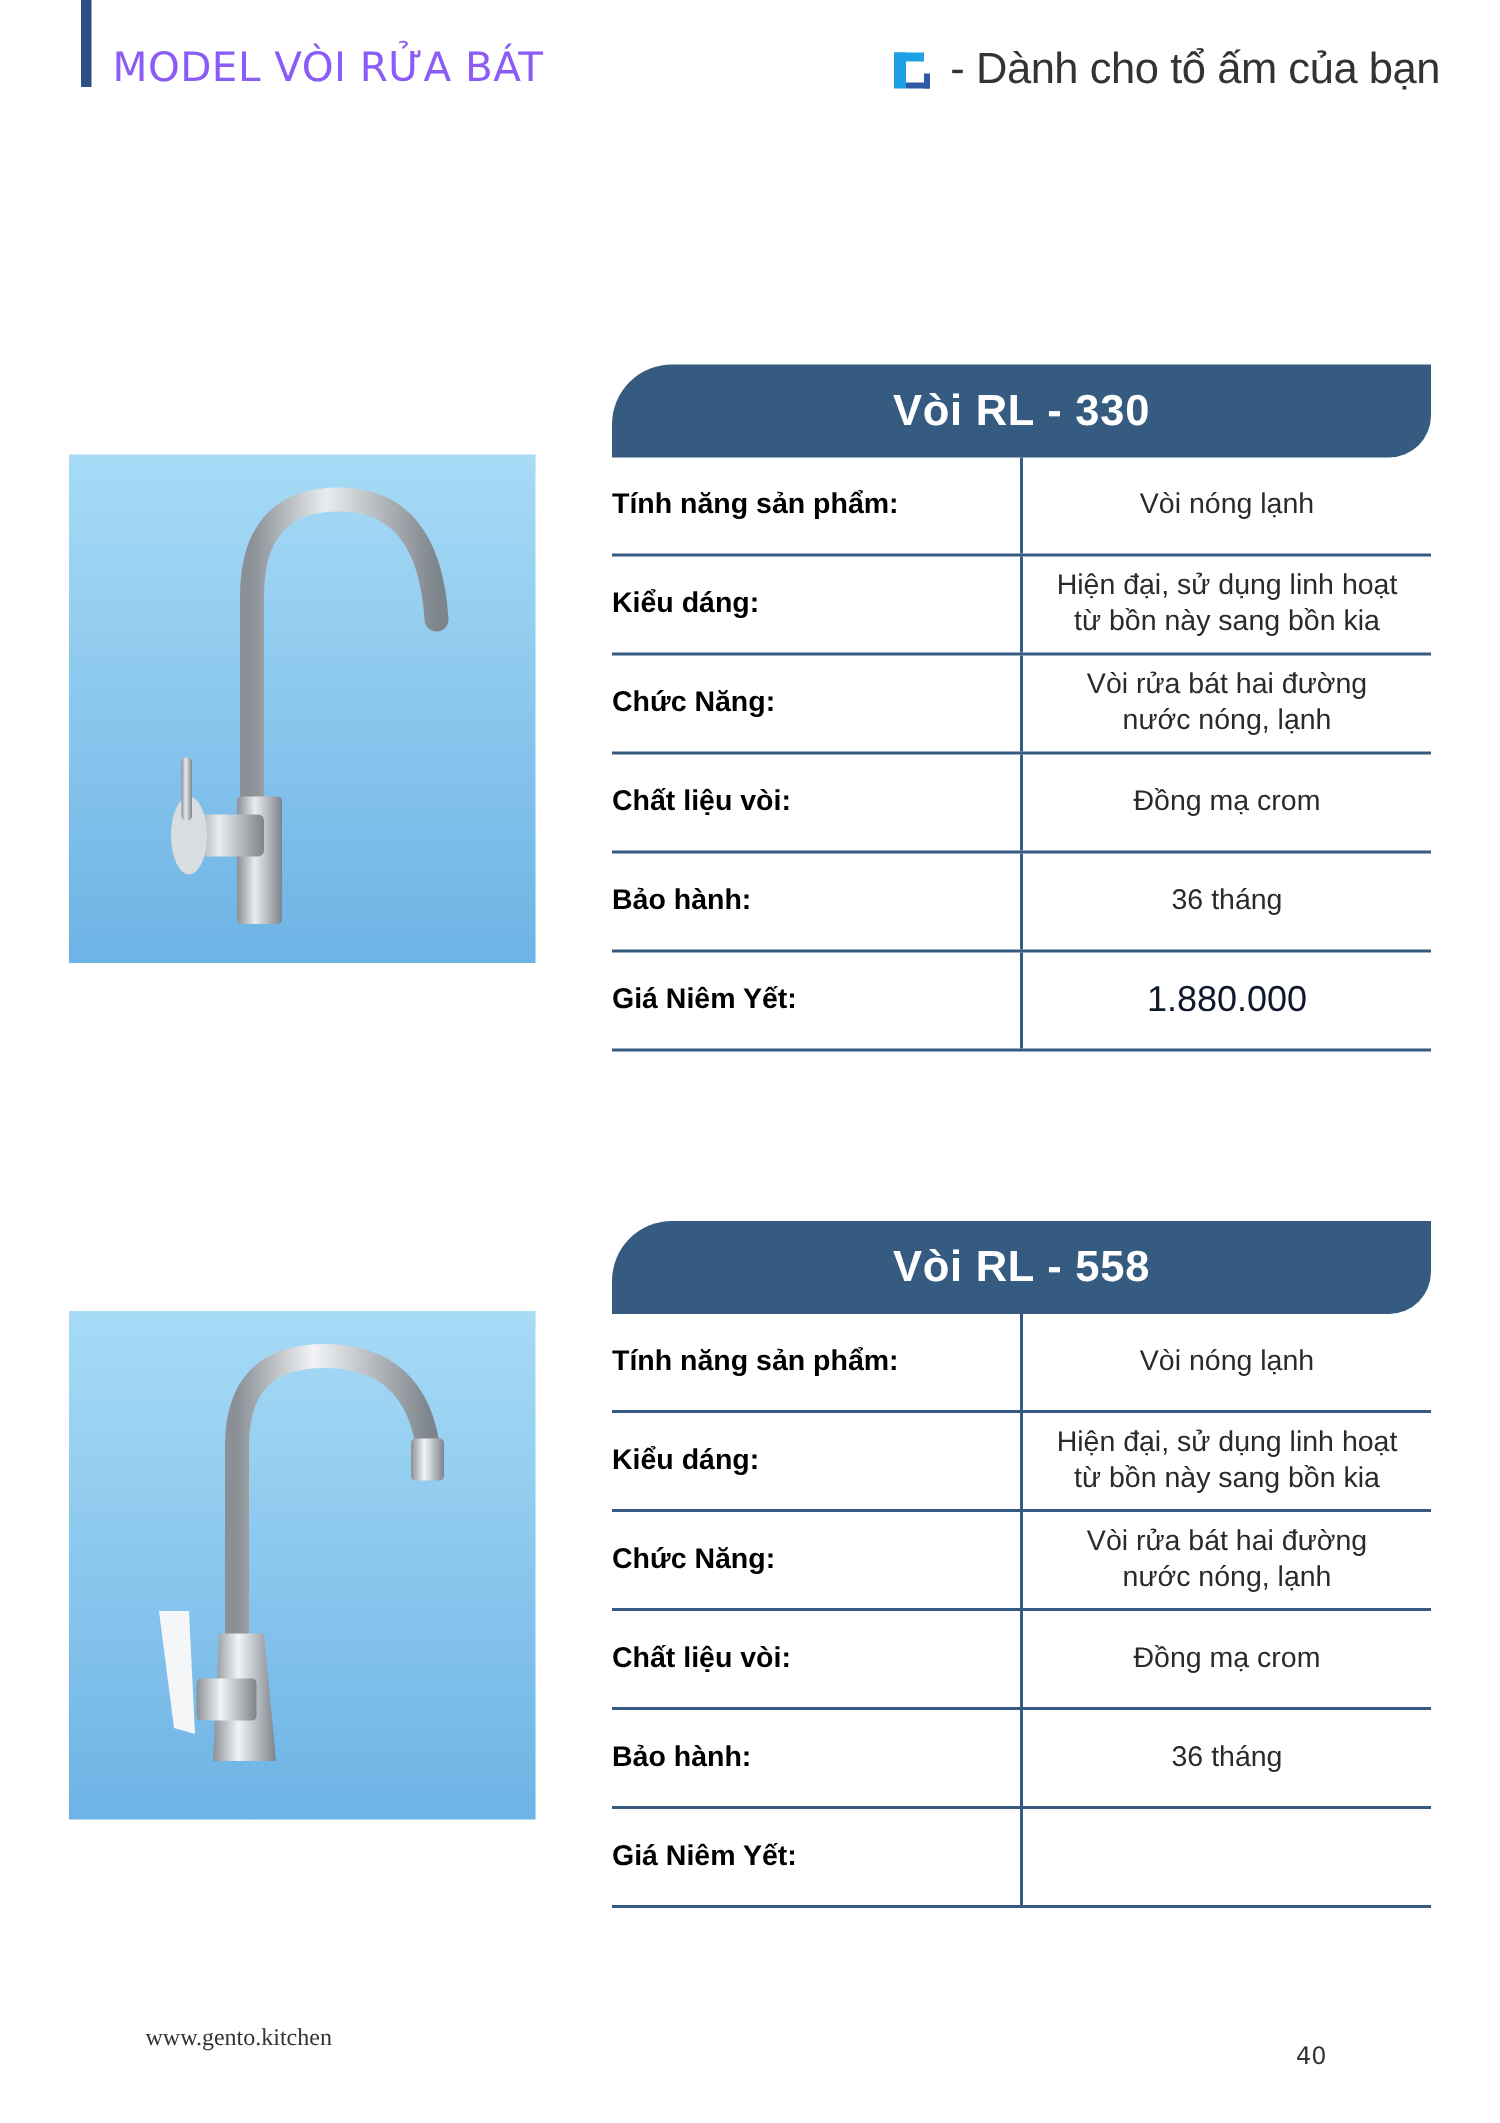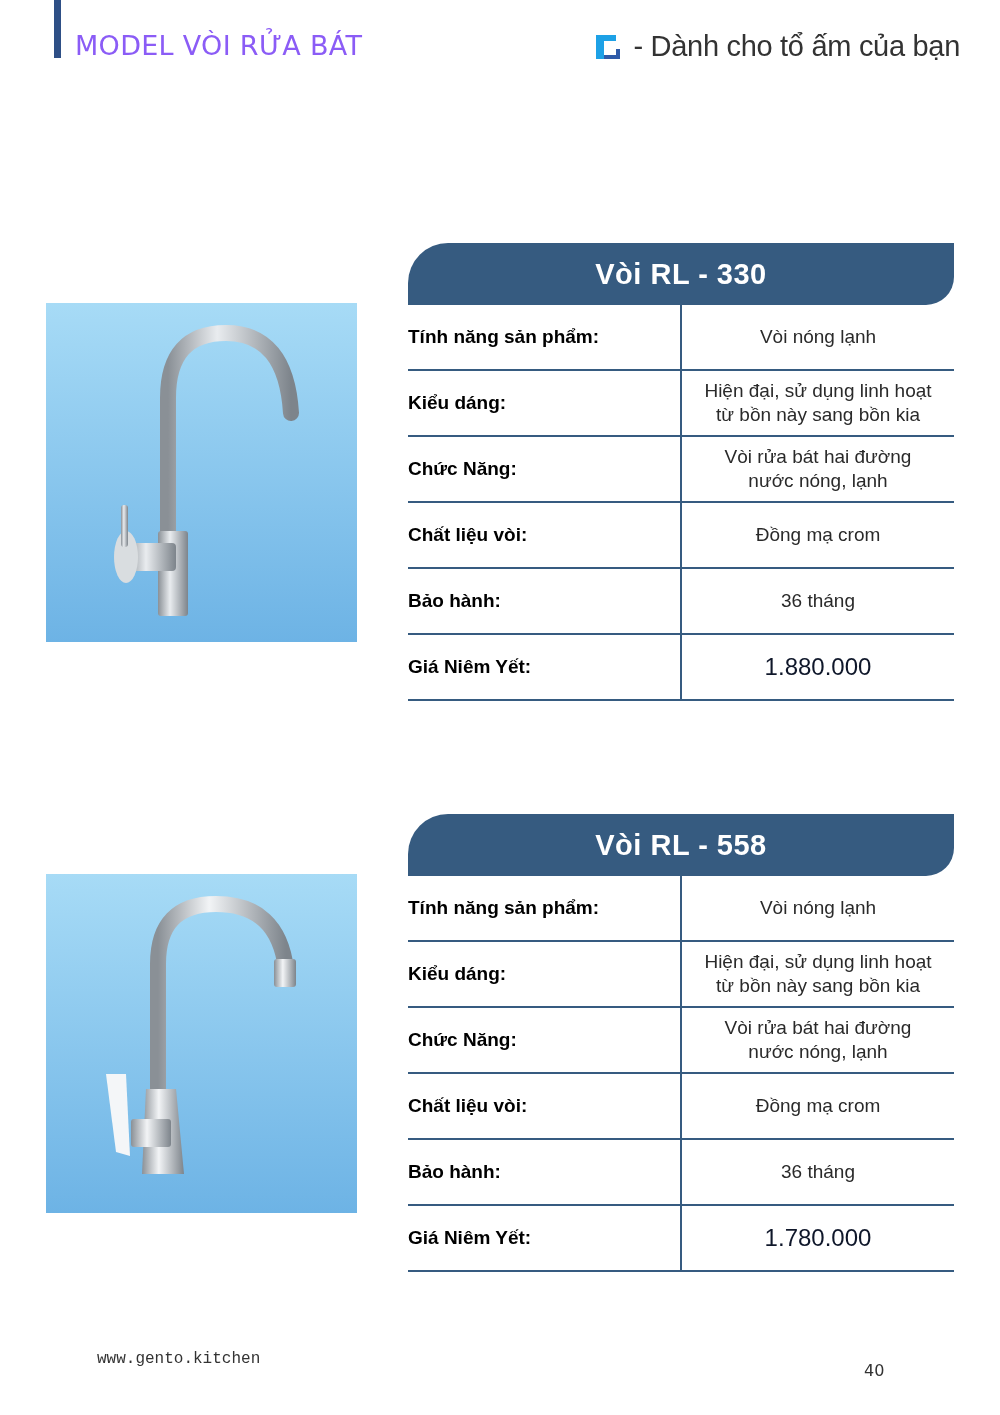--- a/index.html
+++ b/index.html
@@ -13,21 +13,21 @@
   .logo .c{position:absolute;left:10px;top:22px;width:16px;height:4px;background:#2e5aa8;}
   .logo .d{position:absolute;left:22px;top:16px;width:4px;height:10px;background:#2e5aa8;}
   .tagline-text{font-family:"Liberation Sans",sans-serif;font-size:29px;color:#333;font-weight:normal;letter-spacing:-0.3px;}
   .photo{position:absolute;left:46px;width:311px;height:339px;background:linear-gradient(#a7dbf6,#6db3e5);overflow:hidden;}
   .spec{position:absolute;left:408px;width:546px;}
   .spec-header{height:62px;background:#365b80;border-radius:40px 0 28px 0;color:#fff;font-weight:bold;font-size:29px;display:flex;align-items:center;justify-content:center;letter-spacing:0.5px;}
   .spec-row{display:flex;border-bottom:2px solid #365b80;height:64px;}
   .spec-label{width:272px;border-right:2px solid #365b80;display:flex;align-items:center;font-weight:bold;font-size:19px;color:#000000;}
   .spec-value{flex:1;display:flex;align-items:center;justify-content:center;text-align:center;font-size:19px;color:#2a2a2a;line-height:24px;padding:0 21px;}
   .spec-value.price{color:#0f172a;font-weight:normal;font-size:24px;}
-  .footer-url{position:absolute;left:97px;top:1350px;font-family:Liberation Mono, monospace;font-size:16px;color:#333;}
+  .footer-url{position:absolute;left:97px;top:1350px;font-family:Liberation Serif, serif;font-size:16px;color:#333;}
   .footer-page{position:absolute;left:864px;top:1361px;font-family:"DejaVu Sans",sans-serif;font-size:16px;color:#333;}
 </style>
 </head>
 <body>
 
 <div class="title-bar"></div>
 <div class="page-title">MODEL VÒI RỬA BÁT</div>
 
 <div class="tagline">
   <div class="logo">
@@ -116,18 +116,17 @@
   <div class="spec-row">
     <div class="spec-label">Chất liệu vòi:</div>
     <div class="spec-value">Đồng mạ crom</div>
   </div>
   <div class="spec-row">
     <div class="spec-label">Bảo hành:</div>
     <div class="spec-value">36 tháng</div>
   </div>
   <div class="spec-row">
     <div class="spec-label">Giá Niêm Yết:</div>
-    <div class="spec-value price">1.780.000</div>
   </div>
 </div>
 
 <div class="footer-url">www.gento.kitchen</div>
 <div class="footer-page">40</div>
 
 </body></html>

